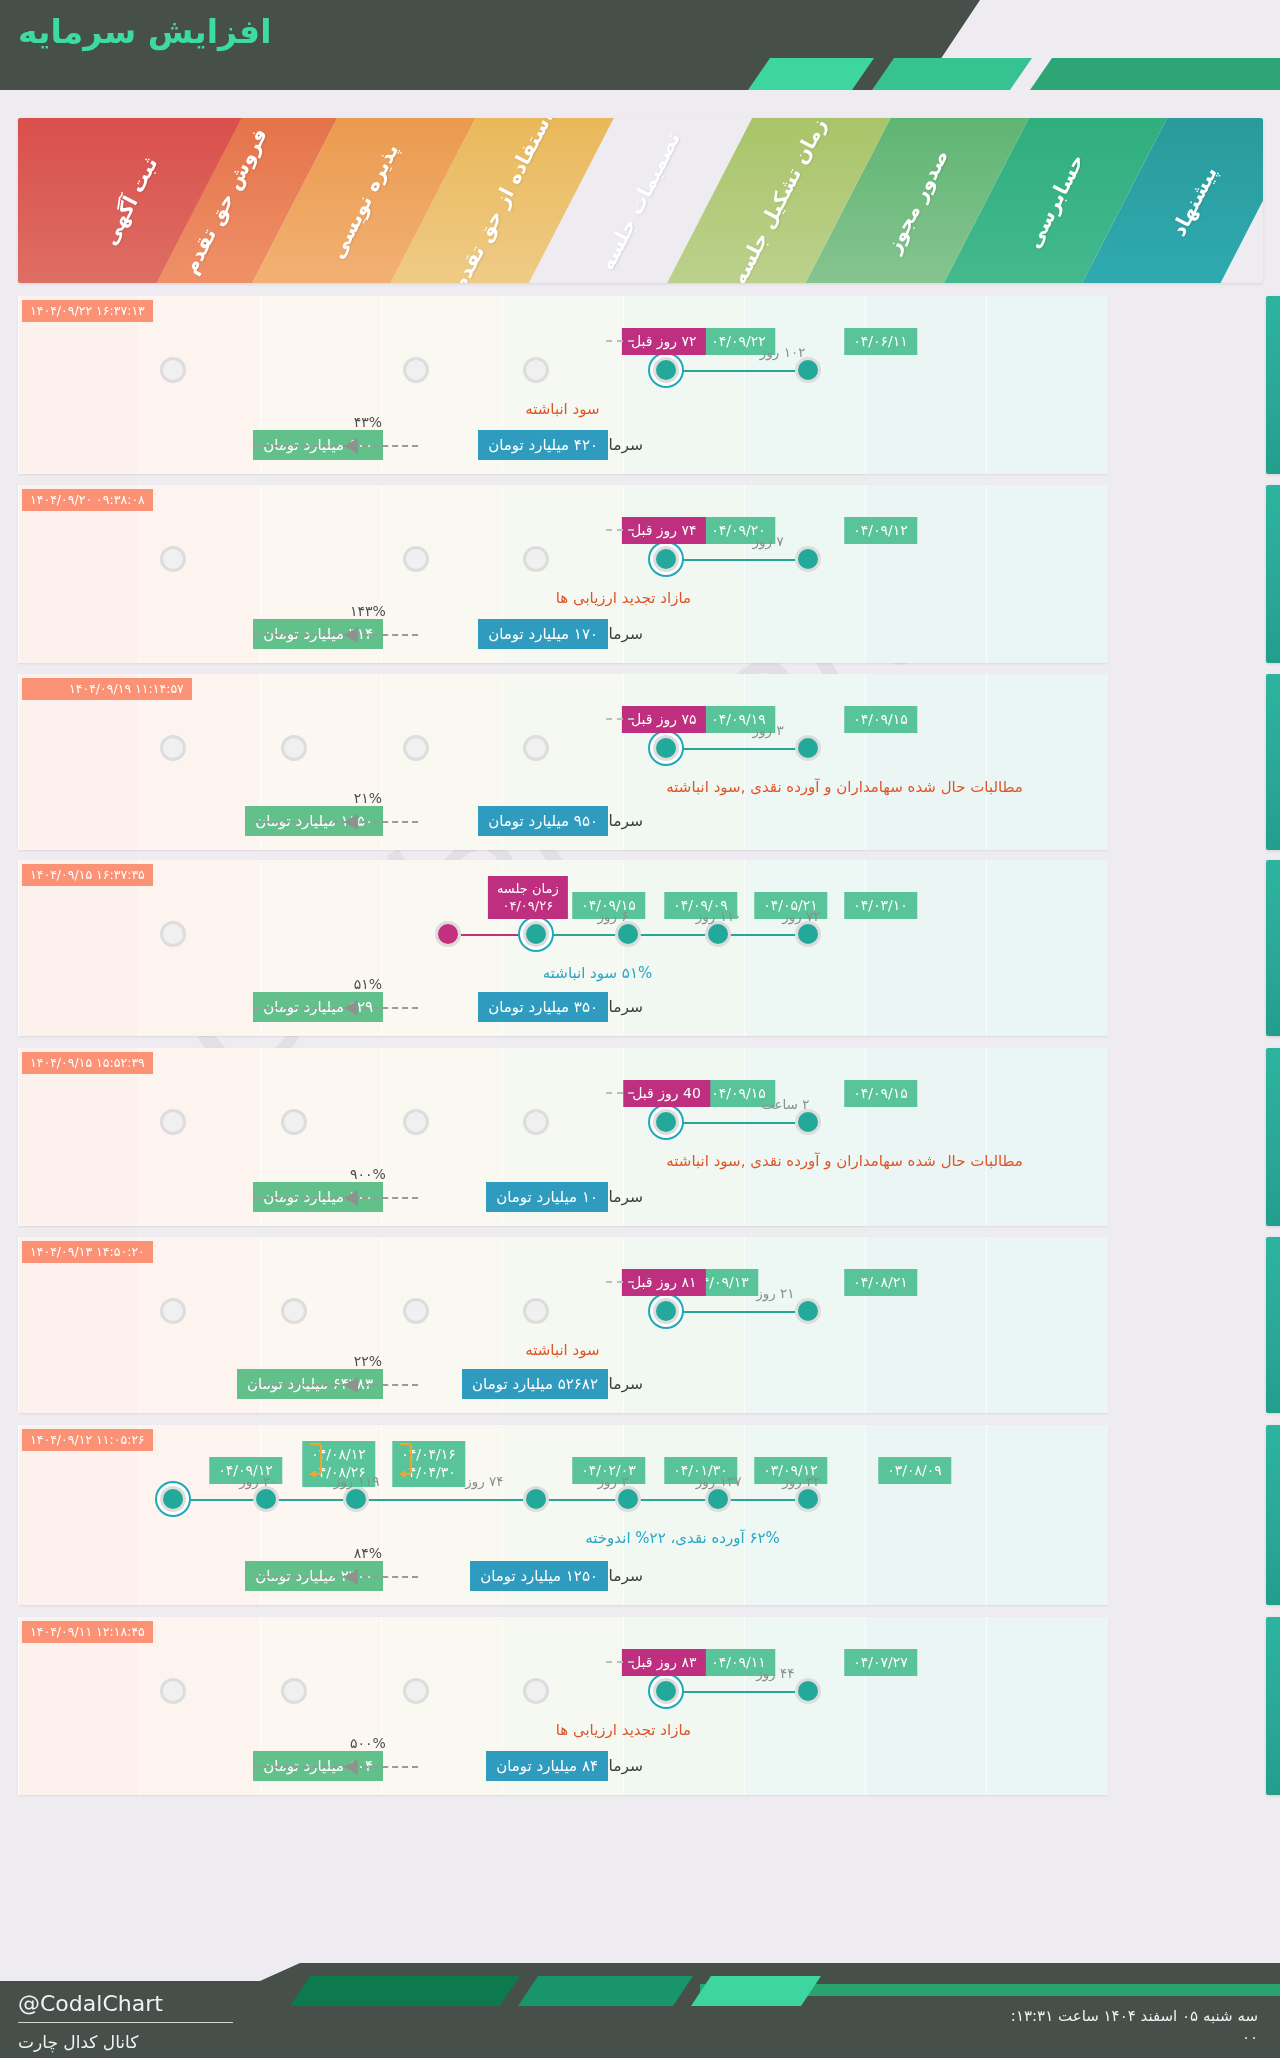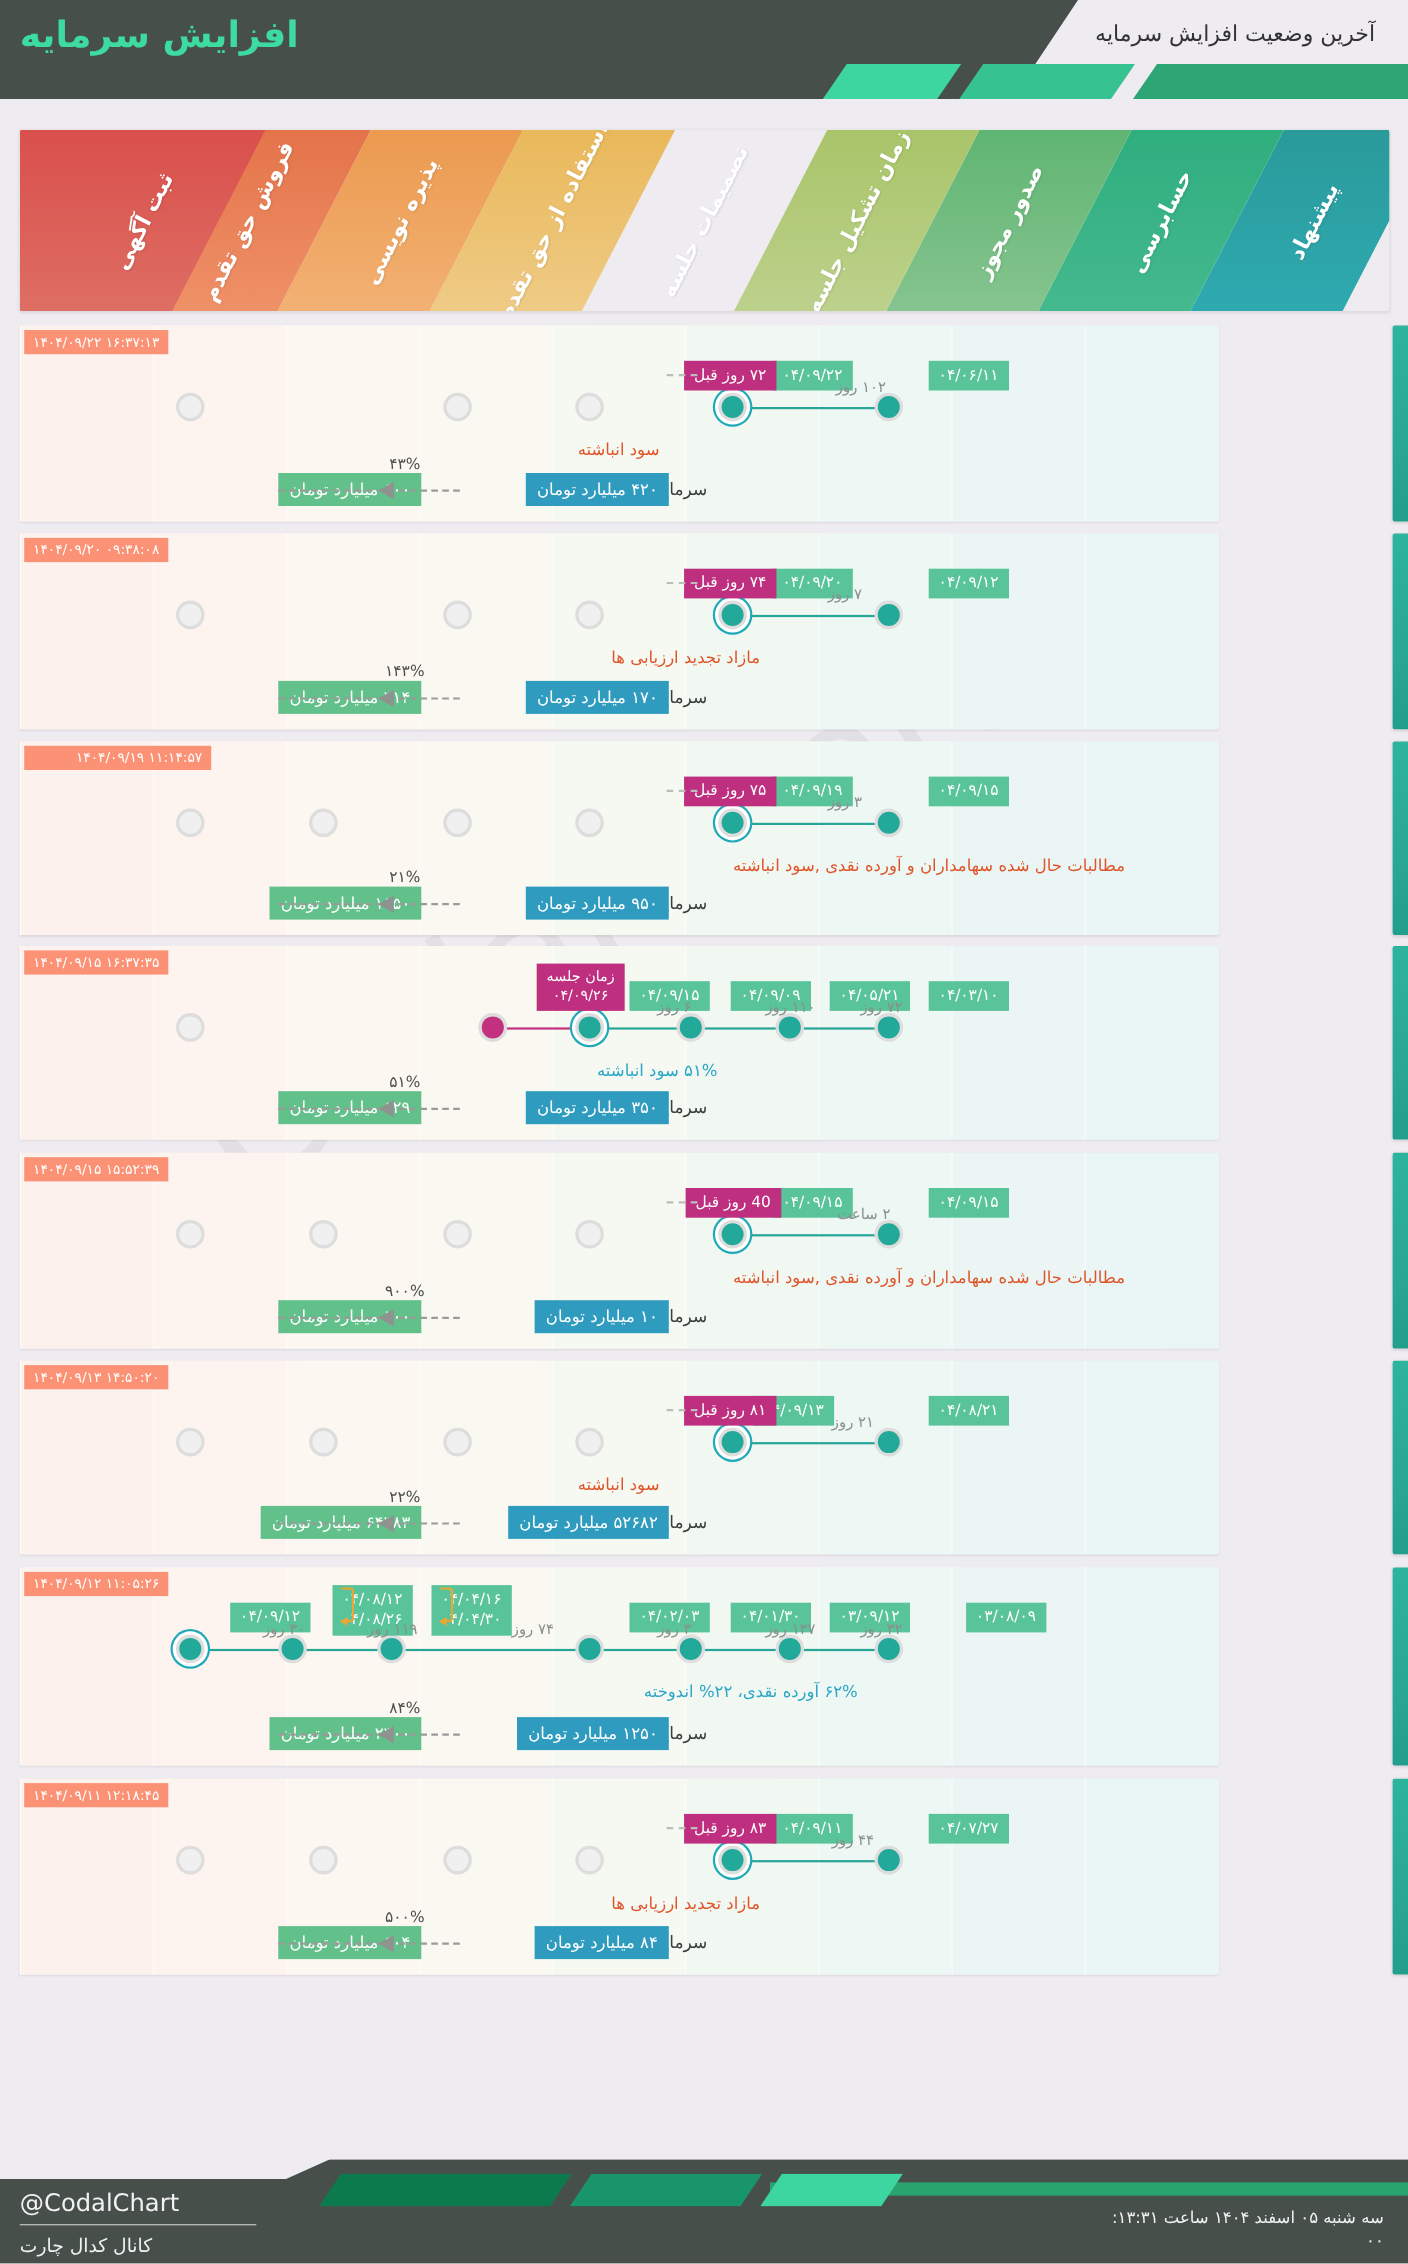--- a/index.html
+++ b/index.html
@@ -186,21 +186,20 @@
     position:absolute; right:22px; bottom:10px; color:#f2f2f2; font-size:15px;
     direction:rtl; text-align:right; line-height:1.4;
   }
 </style>
 </head>
 <body>
 
 <div class="header">
   <div class="header-bg-dark"></div>
   <div class="header-logo">افزایش سرمایه</div>
-  <div class="header-title">آخرین وضعیت افزایش سرمایه</div>
   <div class="header-ribbon">
     <div class="hr-seg hr1"></div>
     <div class="hr-seg hr2"></div>
     <div class="hr-seg hr3"></div>
   </div>
 </div>
 
 <div class="banner" id="stage-banner">
     <div class="bslice" style="left: 0px; width: 223.333px; background: linear-gradient(rgb(217, 79, 76), rgb(222, 110, 99)); clip-path: polygon(0px 0px, 100% 0px, 138.333px 100%, 0px 100%); z-index: 9;">
       <div class="btext">ثبت آگهی</div>

